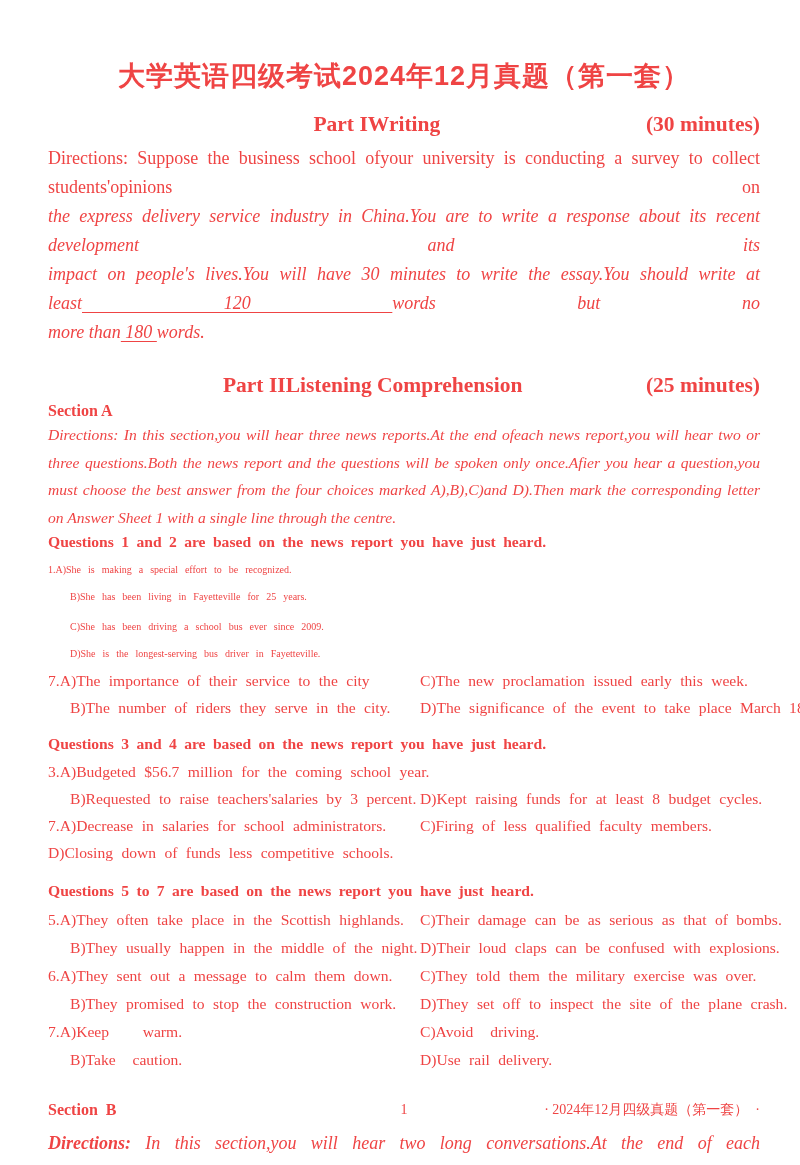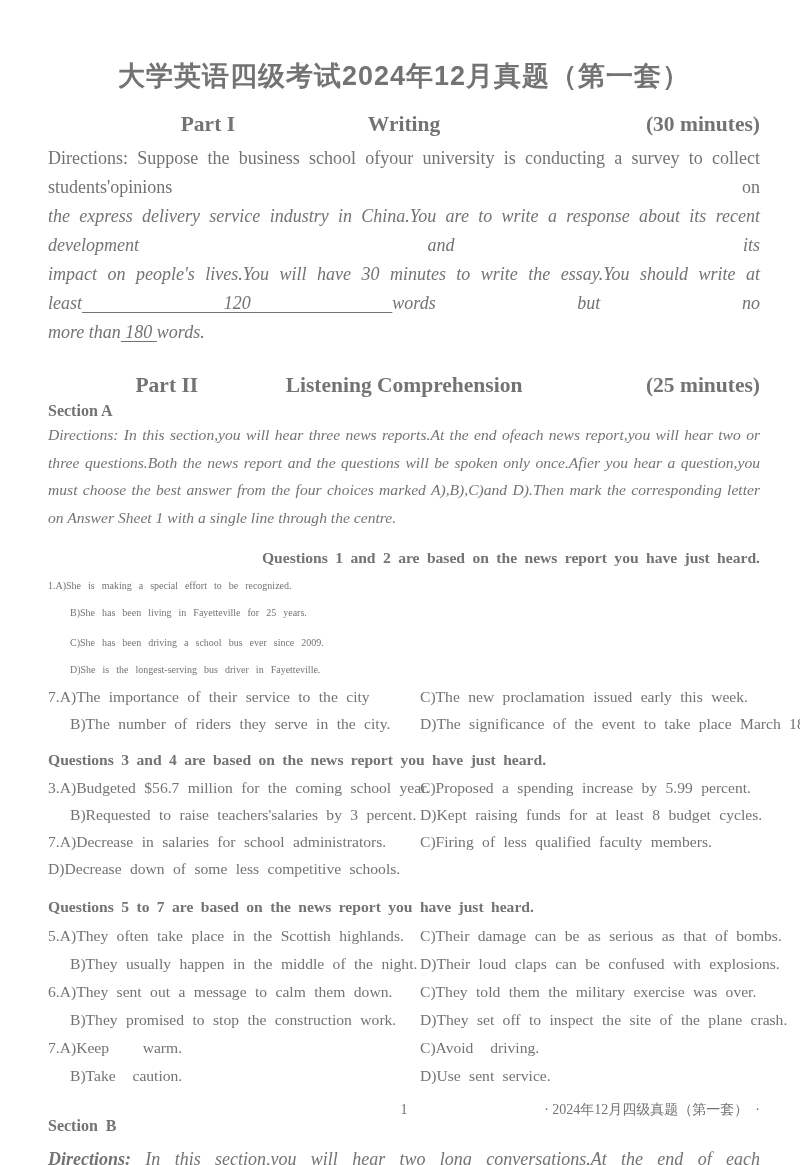--- a/index.html
+++ b/index.html
@@ -3,21 +3,21 @@
 <meta charset="utf-8">
 <style>
   * { box-sizing: border-box; margin: 0; padding: 0; }
   html, body { background: #e8e8e8; }
   .page {
     position: relative;
     width: 800px;
     height: 1165px;
     margin: 0 auto;
     background: #ffffff;
-    color: #737373;
+    color: #ef4444;
     font-family: "Liberation Serif", serif;
     overflow: hidden;
   }
   .inner { padding: 0 40px 0 48px; }
 
   .title {
     padding-top: 58px;
     text-align: center;
     font-family: "Liberation Sans", sans-serif;
     font-weight: bold;
@@ -28,42 +28,42 @@
 
   .part-row {
     display: flex;
     align-items: baseline;
     font-weight: bold;
     font-size: 21.5px;
     line-height: 28px;
     margin-top: 16px;
   }
   .part-row.p2 { margin-top: 24px; }
-  .part-row .pl { flex: 1; text-align: center; }
+  .part-row .pl { flex: 1; text-align: right; }
   .part-row .pc { flex: 0 0 auto; text-align: center; }
   .part-row .pr { flex: 1; text-align: right; }
 
   .dline { font-size: 18px; line-height: 29px; }
   .aline { font-size: 15.6px; line-height: 27.5px; }
   .just { text-align: justify; text-align-last: justify; }
   .it { font-style: italic; }
   .bi { font-weight: bold; font-style: italic; }
   .mt6 { margin-top: 6px; }
   .u { text-decoration: underline; text-underline-offset: 3px; }
 
   .seclabel { font-weight: bold; font-size: 16px; line-height: 20px; margin-top: 2px; }
   .seclabel.secB { margin-top: 26px; }
 
   .qhead {
     font-weight: bold;
     font-size: 15.6px;
     line-height: 21px;
     word-spacing: 3.5px;
   }
-  .mtq12 { margin-top: 16px; text-align: right; }
+  .mtq12 { margin-top: 0; }
   .mtq34 { margin-top: 12px; }
   .mtq57 { margin-top: 14px; }
 
   .opt {
     font-size: 10px;
     line-height: 27px;
     word-spacing: 4.5px;
     white-space: nowrap;
   }
   .mt3 { margin-top: 3px; }
@@ -135,32 +135,31 @@
       <div class="cell">C)The new proclamation issued early this week.</div>
     </div>
     <div class="tworow">
       <div class="cell ind">B)The number of riders they serve in the city.</div>
       <div class="cell">D)The significance of the event to take place March 18</div>
     </div>
 
     <div class="qhead mtq34">Questions 3 and 4 are based on the news report you have just heard.</div>
     <div class="tworow mt4">
       <div class="cell">3.A)Budgeted $56.7 million for the coming school year.</div>
-      <div class="cell">C)Proposed a spending increase by 5.99 percent.</div>
     </div>
     <div class="tworow">
       <div class="cell ind">B)Requested to raise teachers'salaries by 3 percent.</div>
       <div class="cell">D)Kept raising funds for at least 8 budget cycles.</div>
     </div>
     <div class="tworow">
       <div class="cell">7.A)Decrease in salaries for school administrators.</div>
       <div class="cell">C)Firing of less qualified faculty members.</div>
     </div>
     <div class="tworow">
-      <div class="cell">D)Decrease down of some less competitive schools.</div>
+      <div class="cell">D)Closing down of funds less competitive schools.</div>
     </div>
 
     <div class="qhead mtq57">Questions 5 to 7 are based on the news report you have just heard.</div>
     <div class="tworow b57 mt5">
       <div class="cell">5.A)They often take place in the Scottish highlands.</div>
       <div class="cell">C)Their damage can be as serious as that of bombs.</div>
     </div>
     <div class="tworow b57">
       <div class="cell ind">B)They usually happen in the middle of the night.</div>
       <div class="cell">D)Their loud claps can be confused with explosions.</div>
@@ -172,21 +171,21 @@
     <div class="tworow b57">
       <div class="cell ind">B)They promised to stop the construction work.</div>
       <div class="cell">D)They set off to inspect the site of the plane crash.</div>
     </div>
     <div class="tworow b57">
       <div class="cell">7.A)Keep&nbsp;&nbsp;&nbsp;&nbsp;warm.</div>
       <div class="cell">C)Avoid&nbsp;&nbsp;driving.</div>
     </div>
     <div class="tworow b57">
       <div class="cell ind">B)Take&nbsp;&nbsp;caution.</div>
-      <div class="cell">D)Use sent service.</div>
+      <div class="cell">D)Use rail delivery.</div>
     </div>
 
     <div class="seclabel secB">Section&nbsp;&nbsp;B</div>
     <div class="dline just dirB"><span class="bi">Directions:</span> <span class="it">In this section,you will hear two long conversations.At the end of each conversation,you will hear</span></div>
 
   </div>
 
   <div class="footer">
     <div class="pagenum">1</div>
     <div class="fright">·&nbsp;2024年12月四级真题（第一套）&nbsp;&nbsp;·</div>

